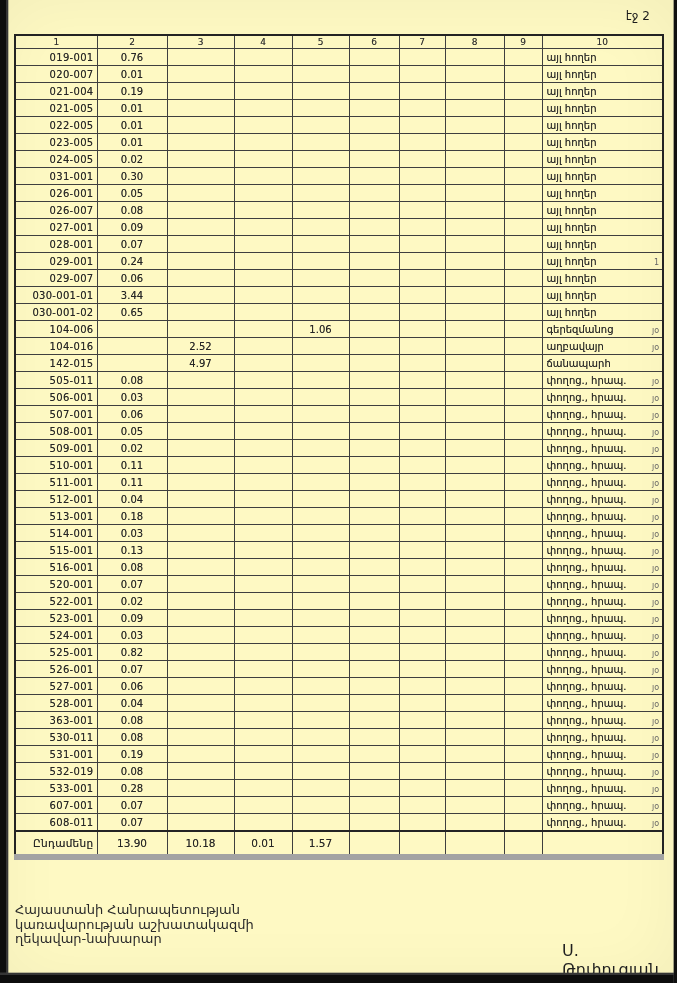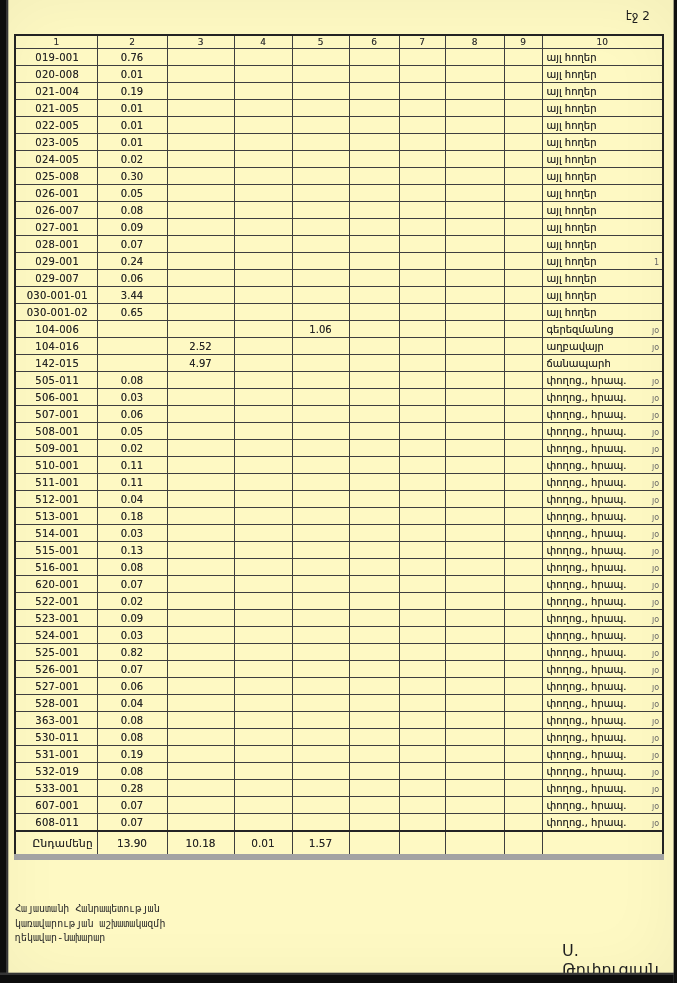--- a/index.html
+++ b/index.html
@@ -34,35 +34,35 @@
   .doc th,.doc td{
     border:1px solid #3f3f3f;
     font-size:10px;
     padding:0 3px;
     overflow:hidden;white-space:nowrap;
     color:#262626;
     text-shadow:0 0 .5px rgba(30,30,30,.55);
   }
   .doc thead th{height:12px;font-size:9px;font-weight:normal;text-align:center;color:#333;}
   .doc tbody td{height:16px;}
-  .doc td.col-code{text-align:center;padding-left:5px;letter-spacing:.3px;}
+  .doc td.col-code{text-align:right;padding-left:5px;letter-spacing:.3px;}
   .doc td.num{text-align:center;}
   .doc td.col-label{text-align:left;padding-left:4px;position:relative;border-radius:8px;}
   .mark{float:right;font-size:8px;color:#666;transform:translateY(2px);text-shadow:none;}
   .doc tfoot td{
     height:22px;border-top:2px solid #242424;border-bottom:6px solid #a3a3a3;
     font-size:10.5px;
   }
   .doc tfoot .total-label{padding-left:16px;letter-spacing:.3px;}
 
   .w-code{width:82px}.w-c2{width:70px}.w-c3{width:67px}.w-c4{width:58px}
   .w-c5{width:57px}.w-c6{width:50px}.w-c7{width:46px}.w-c8{width:59px}
   .w-c9{width:38px}.w-label{width:121px}
 
-  .footer{position:absolute;left:15px;top:903px;font-size:10px;line-height:14.5px;color:#2a2a2a;font-family:Liberation Mono, monospace;}
+  .footer{position:absolute;left:15px;top:903px;font-size:13px;line-height:14.5px;color:#2a2a2a;}
   .signature{position:absolute;left:562px;top:941px;font-size:16px;color:#1f1f1f;}
 </style>
 </head>
 <body>
 
 <div class="page">
 
   <div class="page-num">էջ 2</div>
 
   <table class="doc">
@@ -99,21 +99,21 @@
           <td class="num"></td>
           <td class="num"></td>
           <td class="num"></td>
           <td class="num"></td>
           <td class="num"></td>
           <td class="num"></td>
           <td class="num"></td>
           <td class="col-label"><span>այլ հողեր</span></td>
         </tr>
         <tr>
-          <td class="col-code">020-008</td>
+          <td class="col-code">020-007</td>
           <td class="num">0.01</td>
           <td class="num"></td>
           <td class="num"></td>
           <td class="num"></td>
           <td class="num"></td>
           <td class="num"></td>
           <td class="num"></td>
           <td class="num"></td>
           <td class="col-label"><span>այլ հողեր</span></td>
         </tr>
@@ -171,21 +171,21 @@
           <td class="num"></td>
           <td class="num"></td>
           <td class="num"></td>
           <td class="num"></td>
           <td class="num"></td>
           <td class="num"></td>
           <td class="num"></td>
           <td class="col-label"><span>այլ հողեր</span></td>
         </tr>
         <tr>
-          <td class="col-code">025-008</td>
+          <td class="col-code">031-001</td>
           <td class="num">0.30</td>
           <td class="num"></td>
           <td class="num"></td>
           <td class="num"></td>
           <td class="num"></td>
           <td class="num"></td>
           <td class="num"></td>
           <td class="num"></td>
           <td class="col-label"><span>այլ հողեր</span></td>
         </tr>
@@ -459,21 +459,21 @@
           <td class="num"></td>
           <td class="num"></td>
           <td class="num"></td>
           <td class="num"></td>
           <td class="num"></td>
           <td class="num"></td>
           <td class="num"></td>
           <td class="col-label"><span>փողոց., հրապ.</span><span class="mark">յօ</span></td>
         </tr>
         <tr>
-          <td class="col-code">620-001</td>
+          <td class="col-code">520-001</td>
           <td class="num">0.07</td>
           <td class="num"></td>
           <td class="num"></td>
           <td class="num"></td>
           <td class="num"></td>
           <td class="num"></td>
           <td class="num"></td>
           <td class="num"></td>
           <td class="col-label"><span>փողոց., հրապ.</span><span class="mark">յօ</span></td>
         </tr>

